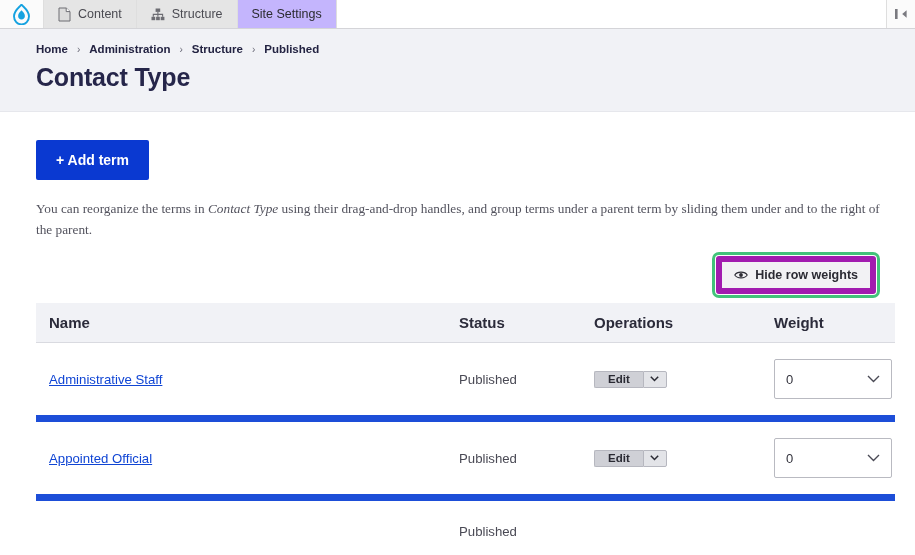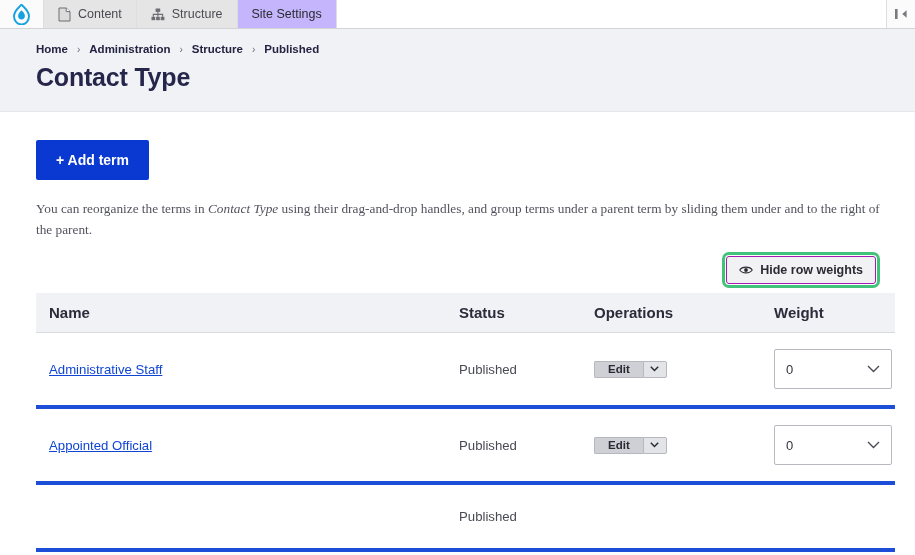--- a/index.html
+++ b/index.html
@@ -94,21 +94,21 @@
     color: #53535e;
     max-width: 855px;
     font-family: Liberation Serif, serif;
   }
   .help-text em { font-style: italic; }
 
   .weights-row { display: flex; justify-content: flex-end; margin-top: 16px; padding-right: 19px; }
   .hide-weights-btn {
     display: inline-flex; align-items: center; gap: 7px;
     background: #f2f2f4;
-    border: 1px solid #a21caf;
+    border: 6px solid #a21caf;
     border-radius: 3px;
     padding: 6px 12px;
     font-size: 12.5px;
     font-weight: bold;
     color: #2b2b33;
     cursor: pointer;
     outline: 3px solid #42c37a;
     outline-offset: 1px;
     font-family: "Liberation Sans", sans-serif;
   }
@@ -119,21 +119,21 @@
     background: #f1f2f6;
     text-align: left;
     font-size: 15px;
     font-weight: bold;
     color: #2b2b3a;
     padding: 11px 0 11px 13px;
     border-bottom: 1px solid #d9dae0;
   }
   .tbl tbody td {
     padding: 16px 0 16px 13px;
-    border-bottom: 4px solid #1d4ed8;
+    border-bottom: 7px solid #1d4ed8;
     font-size: 13.2px;
     color: #4a4a55;
     vertical-align: middle;
     height: 67px;
   }
   .col-name { width: 410px; }
   .col-status { width: 135px; }
   .col-ops { width: 180px; }
   .col-weight { width: 134px; }
 

